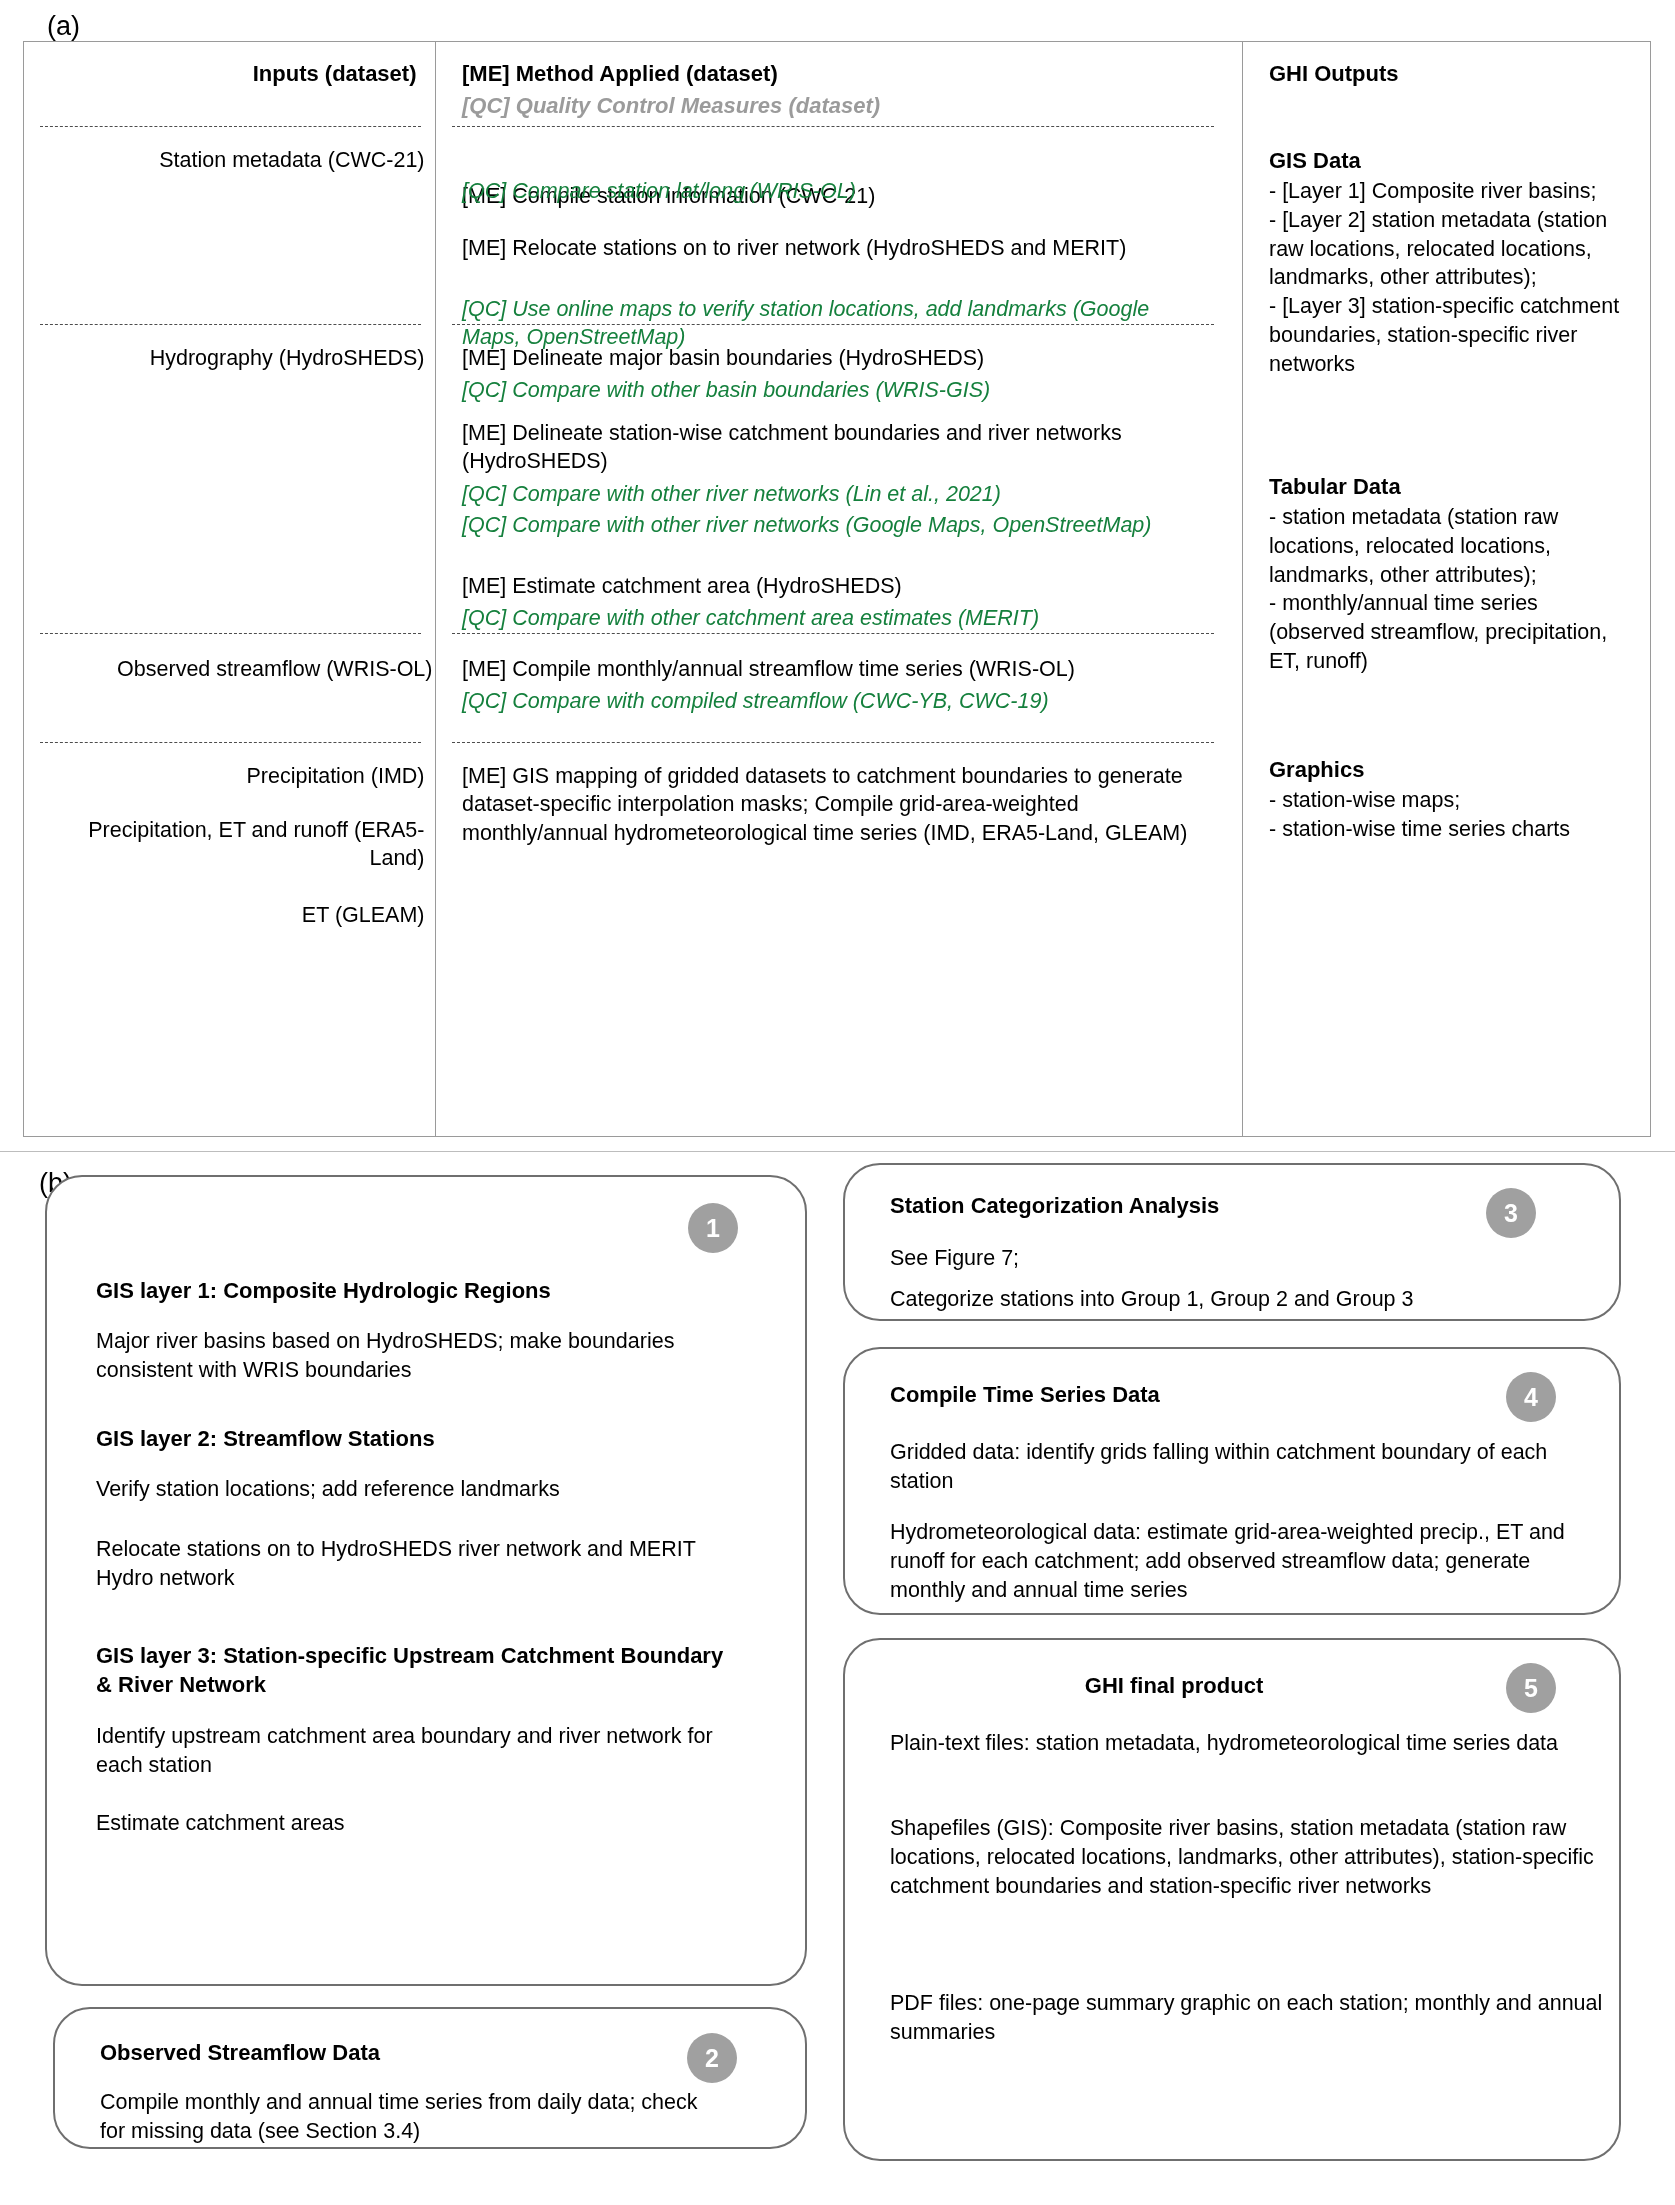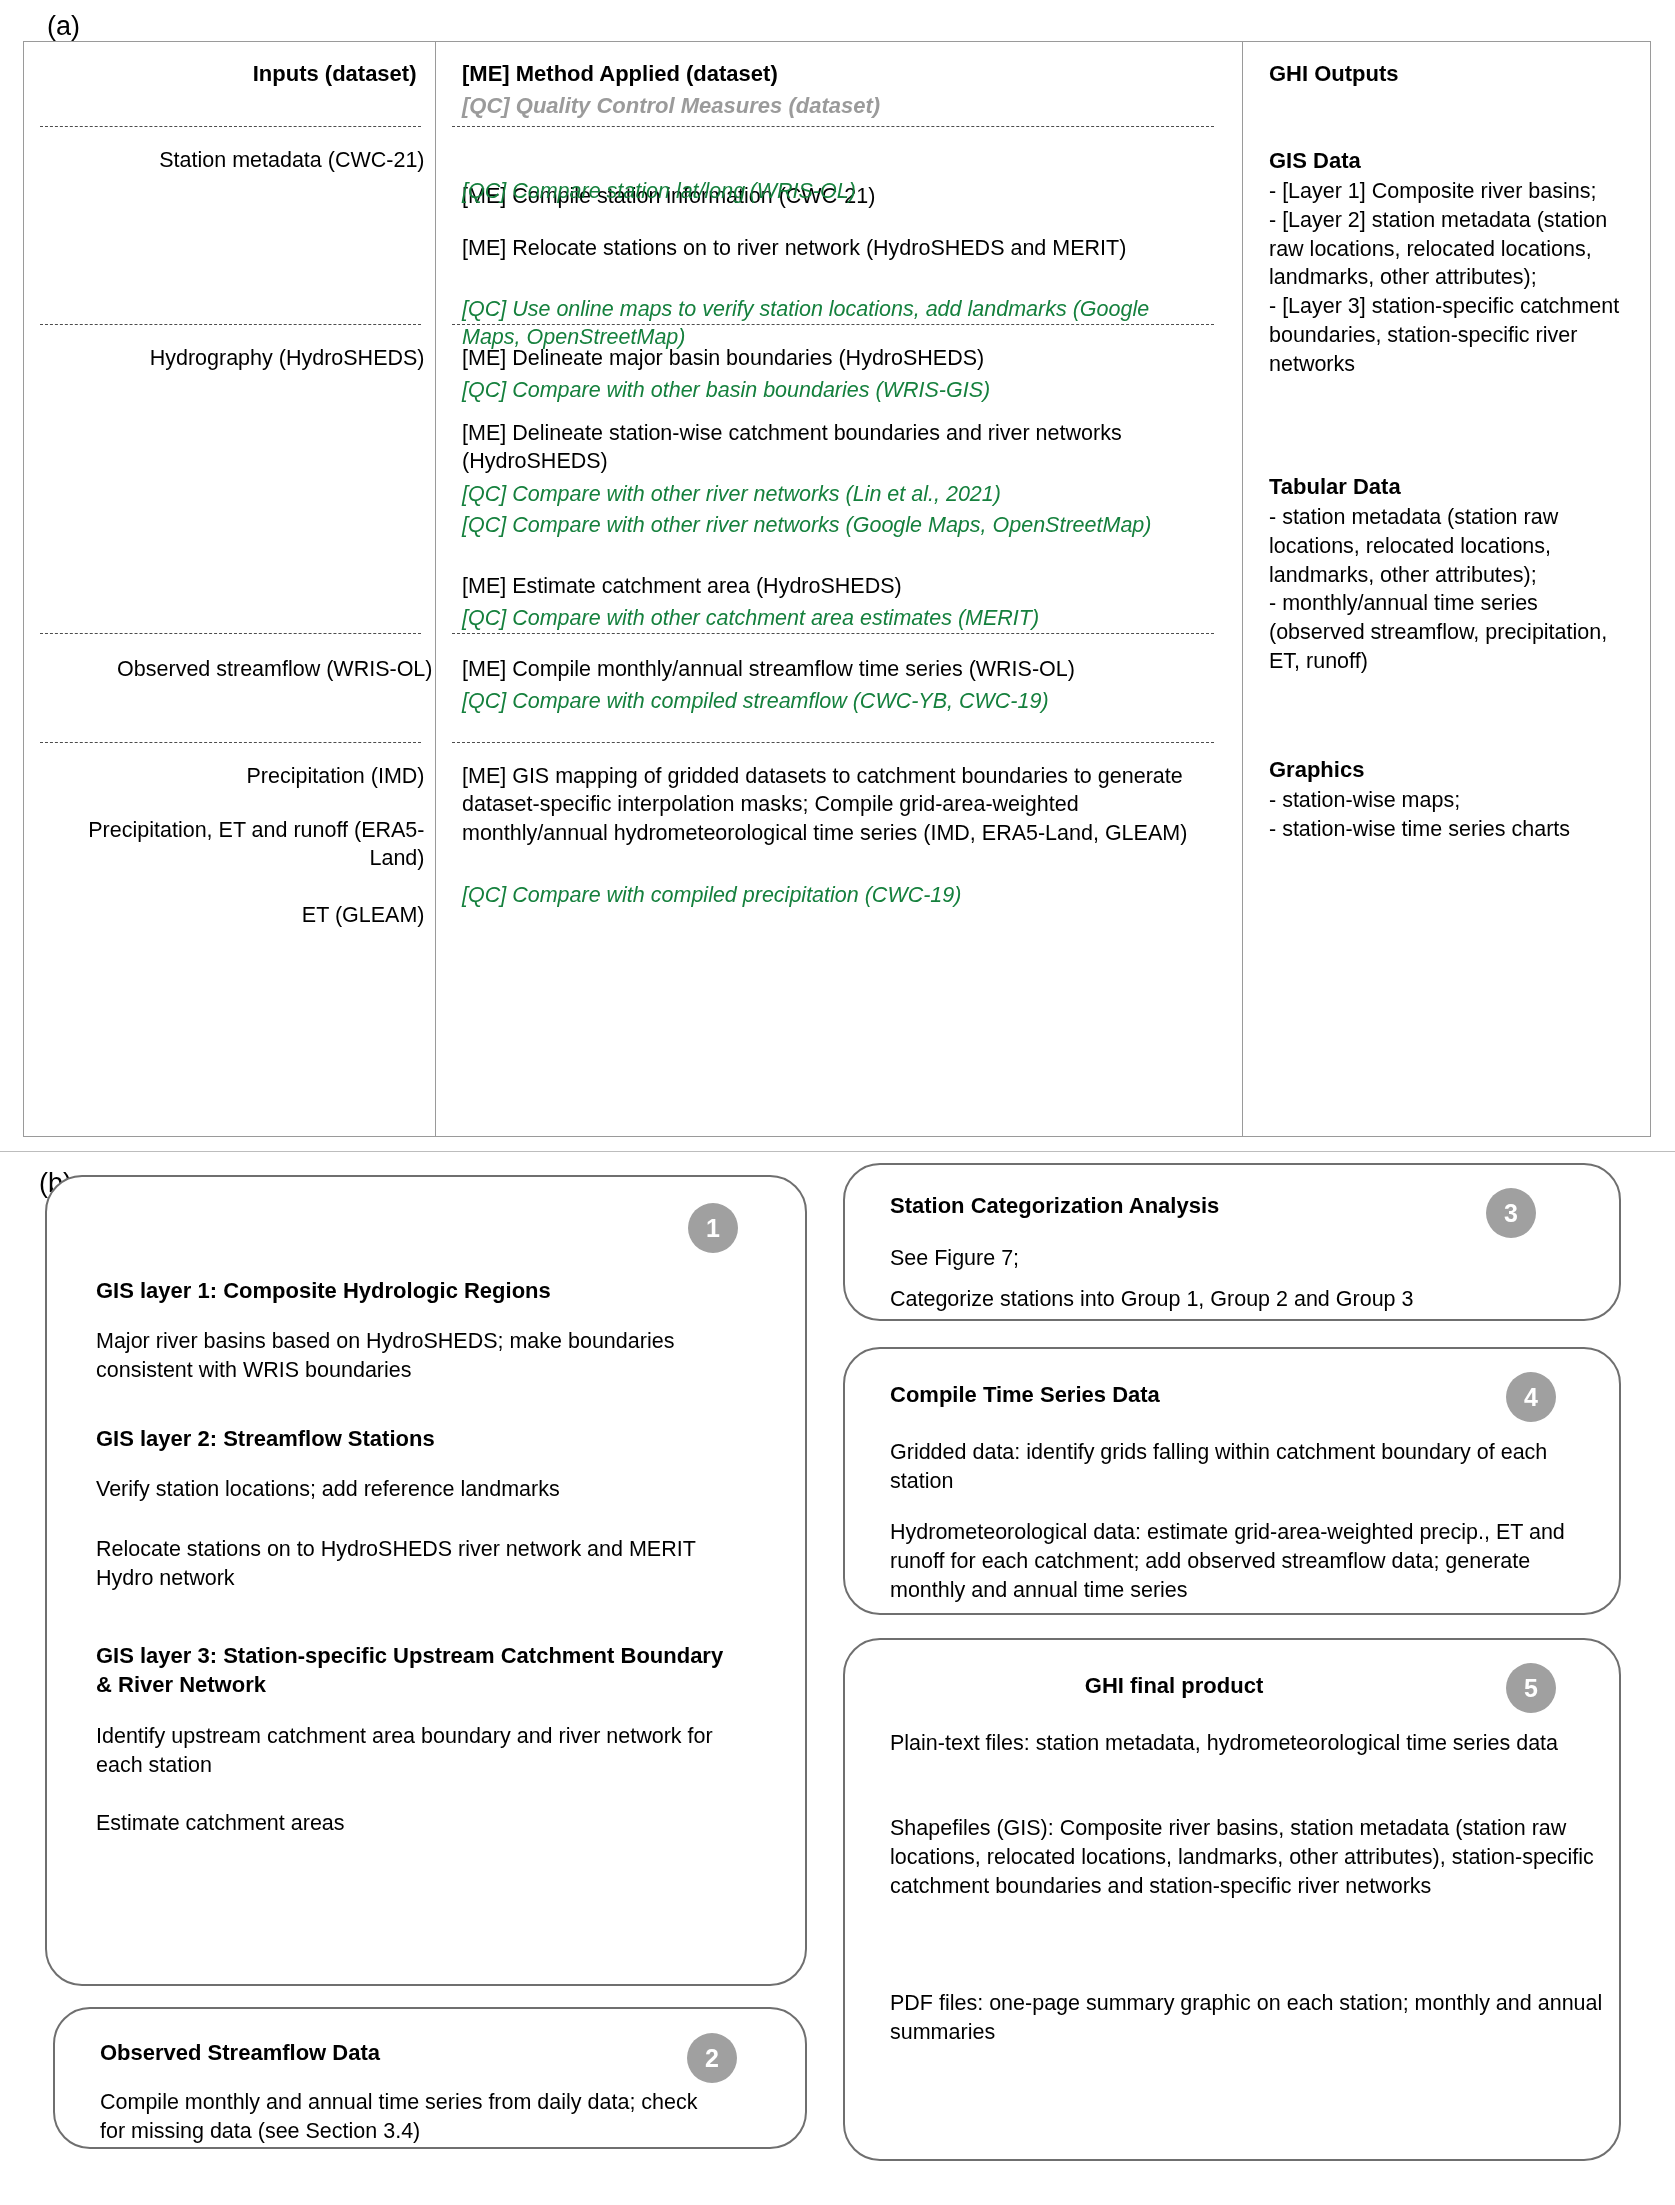--- a/index.html
+++ b/index.html
@@ -200,21 +200,20 @@
         <div class="abs cell-qc" style="left:26px; top:438px; width:746px;">[QC] Compare with other river networks (Lin et al., 2021)</div>
         <div class="abs cell-qc" style="left:26px; top:469px; width:746px;">[QC] Compare with other river networks (Google Maps, OpenStreetMap)</div>
 
         <div class="abs cell-txt" style="left:26px; top:530px; width:746px;">[ME] Estimate catchment area (HydroSHEDS)</div>
         <div class="abs cell-qc" style="left:26px; top:562px; width:746px;">[QC] Compare with other catchment area estimates (MERIT)</div>
 
         <div class="abs cell-txt" style="left:26px; top:613px; width:746px;">[ME] Compile monthly/annual streamflow time series (WRIS-OL)</div>
         <div class="abs cell-qc" style="left:26px; top:645px; width:746px;">[QC] Compare with compiled streamflow (CWC-YB, CWC-19)</div>
 
         <div class="abs cell-txt" style="left:26px; top:720px; width:754px;">[ME] GIS mapping of gridded datasets to catchment boundaries to generate dataset-specific interpolation masks; Compile grid-area-weighted monthly/annual hydrometeorological time series (IMD, ERA5-Land, GLEAM)</div>
-        <div class="abs cell-qc" style="left:26px; top:839px; width:746px;">[QC] Compare with compiled precipitation (CWC-19)</div>
       </div>
 
       <div class="col-outputs">
         <div class="abs hdr" style="left:26px; top:18px; width:365px;">GHI Outputs</div>
 
         <div class="abs out-head" style="left:26px; top:104px; width:365px;">GIS Data</div>
         <div class="abs out-body" style="left:26px; top:135px; width:369px; white-space:pre-line;">- [Layer 1] Composite river basins;
 - [Layer 2] station metadata (station raw locations, relocated locations, landmarks, other attributes);
 - [Layer 3] station-specific catchment boundaries, station-specific river networks</div>
 

